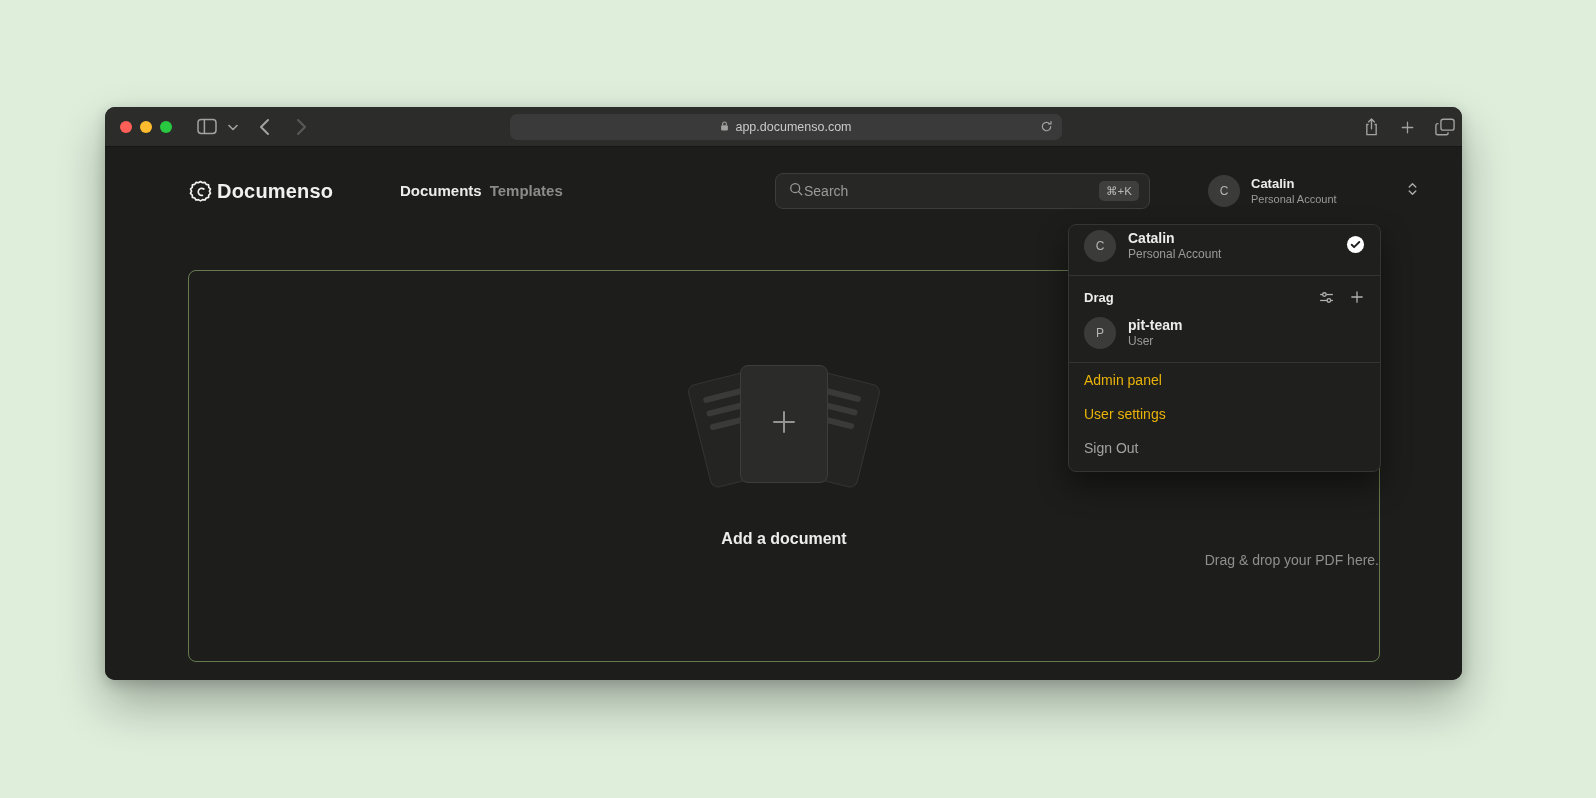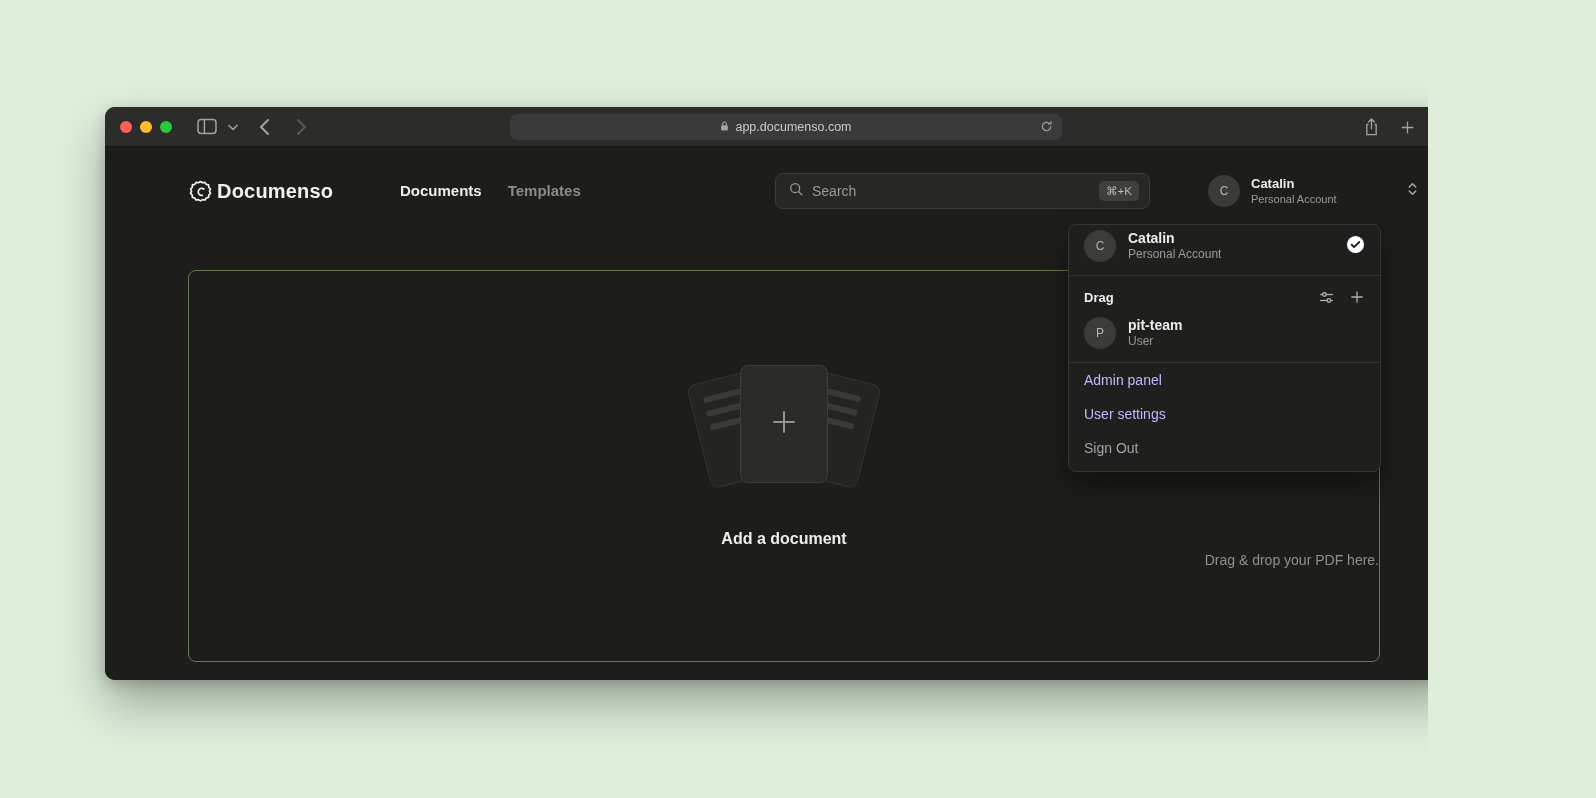--- a/index.html
+++ b/index.html
@@ -1,17 +1,17 @@
 <!DOCTYPE html>
 <html><head>
 <meta charset="utf-8">
 <style>
   * { margin:0; padding:0; box-sizing:border-box; }
   body { background:#deeedb; font-family:"Liberation Sans", sans-serif; }
-  .stage { position:relative; width:1428px; height:798px; background:#deeedb; overflow:hidden; }
+  .stage { position:relative; width:1596px; height:798px; background:#deeedb; overflow:hidden; }
 
   
   .window { position:absolute; left:105px; top:107px; width:1357px; height:573px;
     border-radius:10px; background:#1d1d1b; overflow:hidden;
     box-shadow:0 24px 48px rgba(0,0,0,.30), 0 4px 14px rgba(0,0,0,.18); }
 
   .toolbar { position:absolute; top:0; left:0; right:0; height:40px; background:#2c2c2a;
     border-bottom:1px solid #161614; }
   .traffic { position:absolute; left:15px; top:14px; display:flex; gap:8px; }
   .dot { width:12px; height:12px; border-radius:50%; }
@@ -26,26 +26,26 @@
   .urlbar .reload { position:absolute; right:8px; top:5px; color:#a2a2a0; }
   .lock { color:#a2a2a0; }
 
   
   .app { position:absolute; top:40px; left:0; right:0; bottom:0; background:#1d1d1b; }
 
   .brand { position:absolute; left:83px; top:32px; display:flex; align-items:center; gap:4px; color:#f1f1f0; }
   .brand-logo { width:25px; height:25px; color:#f1f1f0; }
   .brand-name { font-size:20px; font-weight:bold; letter-spacing:.2px; }
 
-  .nav { position:absolute; left:295px; top:35px; display:flex; gap:26px; font-size:15px; font-weight:bold; }
+  .nav { position:absolute; left:295px; top:35px; display:flex; gap:8px; font-size:15px; font-weight:bold; }
   .nav-active { color:#ececeb; cursor:pointer; }
   .nav-muted { color:#8b8b89; cursor:pointer; }
 
   .search { position:absolute; left:670px; top:26px; width:375px; height:36px; background:#272725;
-    border:1px solid #3d3d3b; border-radius:8px; display:flex; align-items:center; padding:0 10px 0 12px; gap:8px; }
+    border:1px solid #3d3d3b; border-radius:8px; display:flex; align-items:center; padding:0 10px 0 12px; }
   .search svg { color:#9a9a99; flex:0 0 auto; }
   .search input { flex:1; background:transparent; border:none; outline:none; color:#d6d6d5; font-size:14px;
     font-family:"Liberation Sans", sans-serif; }
   .search input::placeholder { color:#9a9a99; }
   .kbd { background:#3f3f3d; color:#b9b9b8; border-radius:5px; padding:3px 7px; font-size:11.5px; }
 
   .avatar { border-radius:50%; background:#3b3b39; color:#b3b3b2; display:flex; align-items:center; justify-content:center; }
   .account { position:absolute; left:1103px; top:28px; display:flex; align-items:center; gap:11px; cursor:pointer; }
   .account .avatar { width:32px; height:32px; font-size:12px; }
   .acct-name { font-size:13px; font-weight:bold; color:#ececeb; line-height:16px; }
@@ -59,21 +59,21 @@
   .menu-row { display:flex; align-items:center; gap:12px; padding:5px 15px 13px; }
   .menu-row .avatar { width:32px; height:32px; font-size:12px; flex:0 0 auto; }
   .row-name { font-size:14px; font-weight:bold; color:#ececeb; line-height:17px; }
   .row-sub { font-size:12px; color:#9a9a99; line-height:15px; }
   .row-spacer { flex:1; }
   .divider { height:1px; background:#343432; }
   .teams-head { display:flex; align-items:center; padding:13px 15px 6px; }
   .teams-head .menu-label-inline { font-size:13px; font-weight:bold; color:#ededec; flex:1; }
   .teams-icons { display:flex; gap:14px; color:#b2b2b1; }
   .teams-icons span { cursor:pointer; display:flex; }
-  .menu-item { padding:9px 15px; font-size:14px; color:#c4b5fd; cursor:pointer; }
+  .menu-item { padding:9px 15px; font-size:14px; color:#eab308; cursor:pointer; }
   .menu-item.danger { color:#a3a3a3; }
 
   
   .dropzone { position:absolute; left:83px; top:123px; width:1192px; height:392px;
     border:1px solid rgba(163,199,122,.55); border-radius:8px; z-index:1; }
   .cards { position:absolute; left:50%; top:157px; transform:translate(-50%,-50%); width:220px; height:150px; }
   .card { position:absolute; width:80px; height:106px; border-radius:8px; background:#242422; border:1px solid #343432; }
   .card .bar { width:50px; height:6px; border-radius:3px; background:#3a3a38; margin:8px 0 0 12px; }
   .card .bar:first-child { margin-top:14px; }
   .card-left { left:24px; top:22px; transform:rotate(-14deg); }

